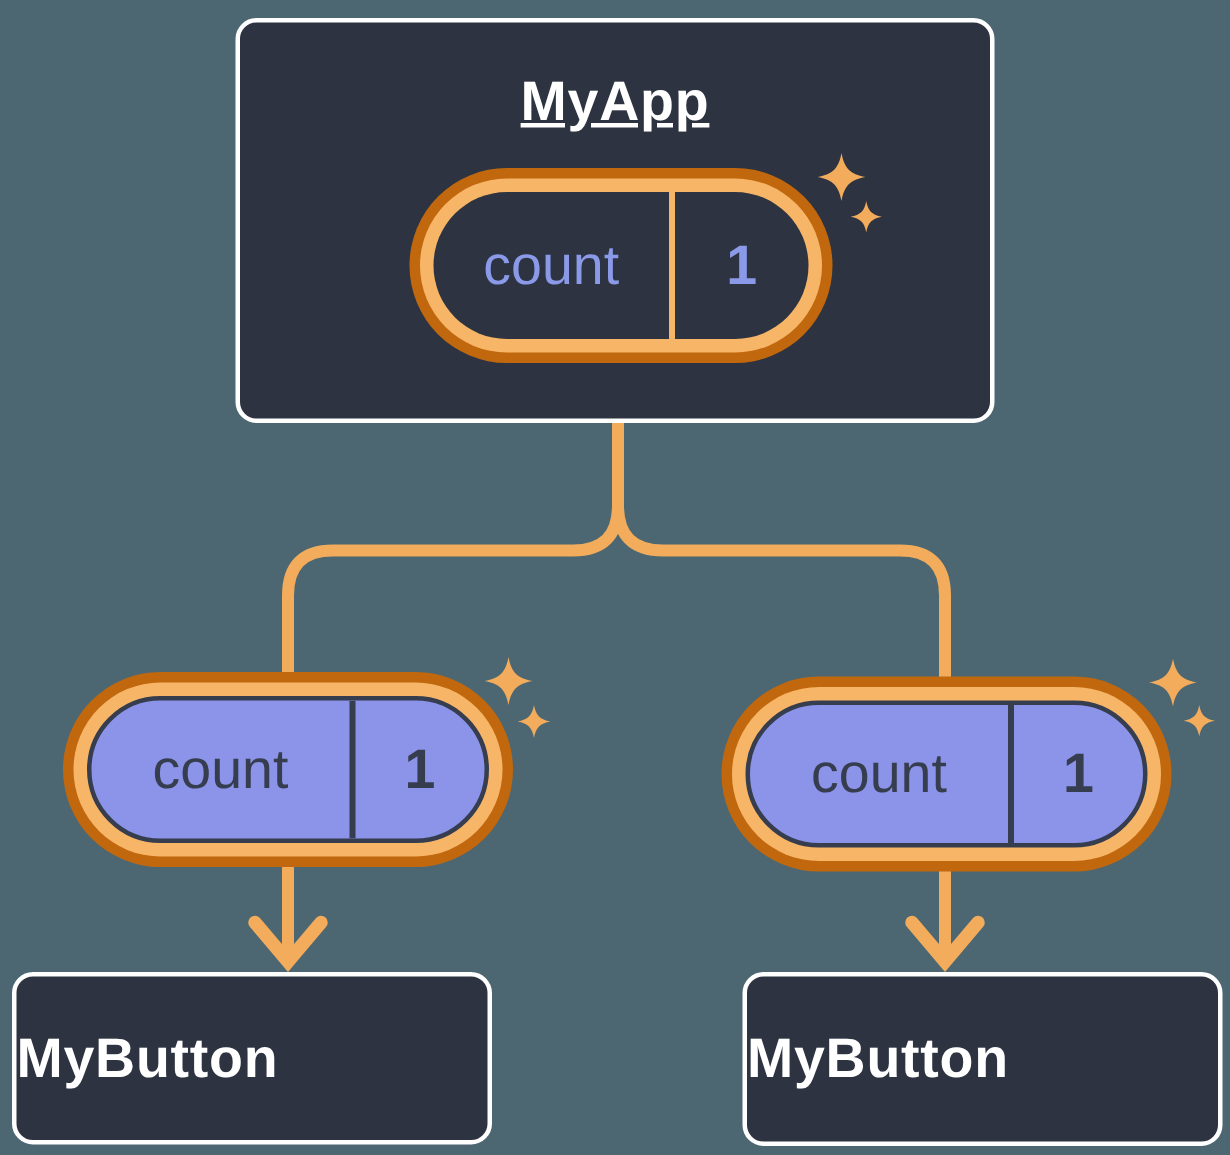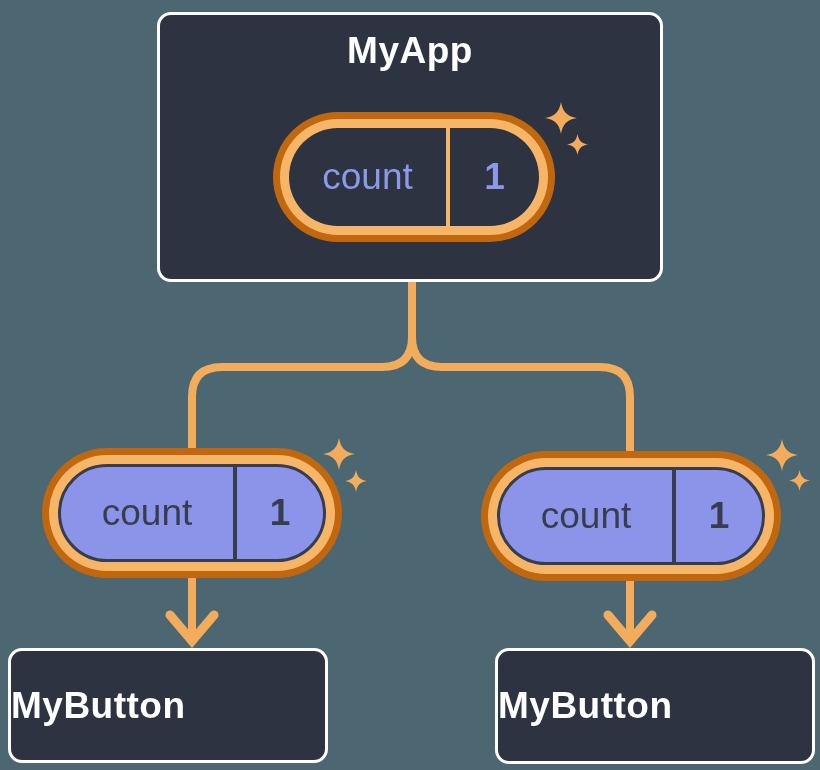--- a/index.html
+++ b/index.html
@@ -14,21 +14,21 @@
   
   .node {
     position:absolute; background:#2D3340; border:3px solid #FFFFFF;
     border-radius:14px; box-sizing:border-box;
   }
   #myapp-node { left:157px; top:12px; width:506px; height:270px; }
   .node-title {
     color:#FFFFFF; font-size:37px; font-weight:600; text-align:center;
     letter-spacing:0.5px;
   }
-  #myapp-node .node-title { margin-top:15px; }
+  #myapp-node .node-title { margin-top:32px;text-decoration:underline; }
   .leaf-node { display:flex; align-items:center; justify-content:flex-start; }
   #mybutton-node-1 { left:8px;   top:648px; width:320px; height:115px; }
   #mybutton-node-2 { left:495px; top:648px; width:320px; height:116px; }
 
   
   .pill {
     position:absolute; border-radius:999px; background:#C1680F;
     padding:7px; box-sizing:border-box;
   }
   .pill-band {

